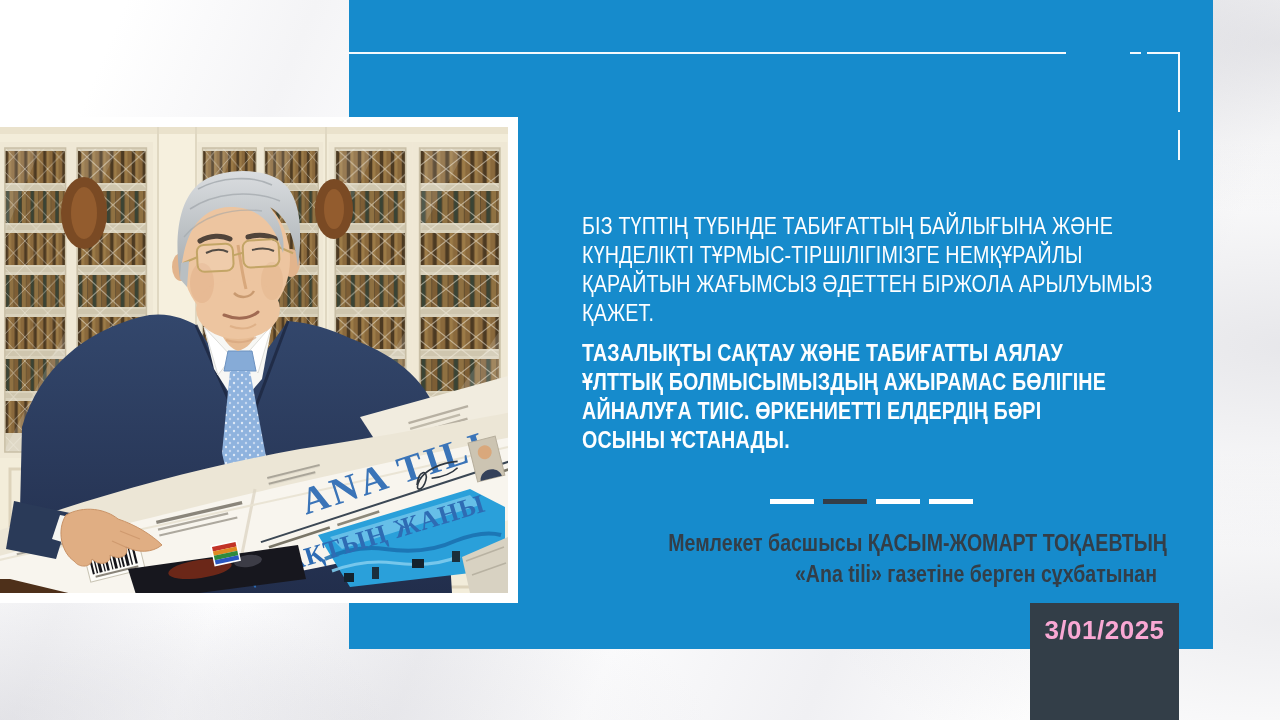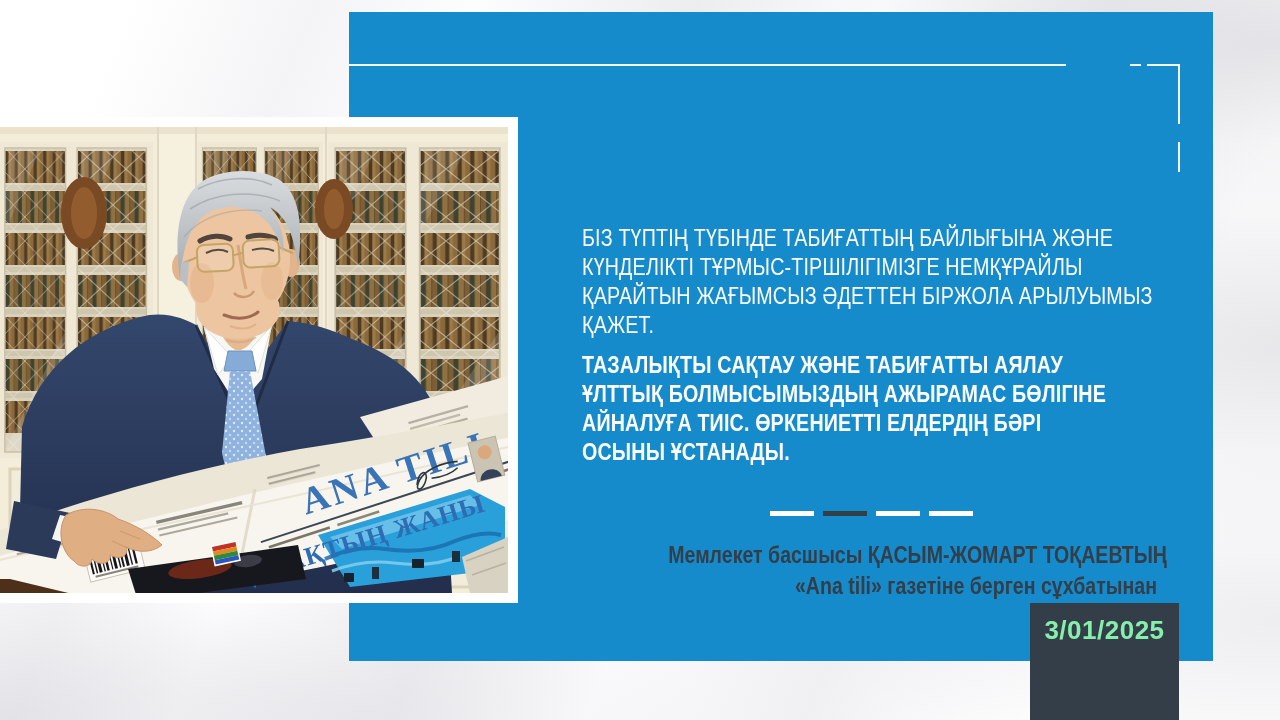--- a/index.html
+++ b/index.html
@@ -14,21 +14,21 @@
     background:
       radial-gradient(700px 260px at 100% 6%, rgba(190,190,198,.40), transparent 65%),
       radial-gradient(820px 300px at 101% 48%, rgba(198,198,206,.42), transparent 68%),
       radial-gradient(640px 240px at 100% 86%, rgba(205,205,212,.35), transparent 70%),
       radial-gradient(620px 240px at 0% 100%, rgba(198,198,206,.38), transparent 62%),
       radial-gradient(500px 180px at 28% 100%, rgba(210,210,216,.25), transparent 70%),
       linear-gradient(113deg,#ffffff 8%,#f4f4f6 20%,#fdfdfe 30%,#ededf0 44%,#fbfbfc 56%,#f0f0f3 70%,#ffffff 84%);
   }
   
   .panel{
-    position:absolute;left:349px;top:12px;width:864px;height:649px;
+    position:absolute;left:349px;top:0;width:864px;height:649px;
     background:#168bcc;
   }
   .deco{position:absolute;background:#ffffff;opacity:.95;}
   .deco-main   {left:0;   top:52px; width:717px;height:2px;}
   .deco-dash-a {left:781px;top:52px; width:11px; height:2px;}
   .deco-corn-h {left:798px;top:52px; width:33px; height:2px;}
   .deco-corn-v {left:829px;top:52px; width:2px;  height:60px;}
   .deco-dash-b {left:829px;top:130px;width:2px;  height:30px;}
 
   .quote-col{position:absolute;left:233px;top:0;width:578px;height:649px;}
@@ -45,21 +45,21 @@
   .dash.dark{background:#333e48;}
 
   .attribution{
     position:absolute;right:3px;top:528px;width:575px;text-align:right;
     color:#333e48;font-weight:700;font-size:23px;line-height:31px;white-space:pre;
     transform:scaleX(.85);transform-origin:100% 0;
   }
 
   .date-badge{
     position:absolute;left:1030px;top:603px;width:149px;height:117px;
-    background:#333e48;color:#86efac;text-align:center;
+    background:#333e48;color:#f9a8d4;text-align:center;
     font-size:26px;font-weight:700;letter-spacing:.5px;
     padding-top:12px;box-sizing:border-box;
   }
 
   .photo-frame{
     position:absolute;left:0;top:117px;width:518px;height:486px;background:#ffffff;
   }
   .photo-frame svg{display:block;}
 </style>
 </head>

